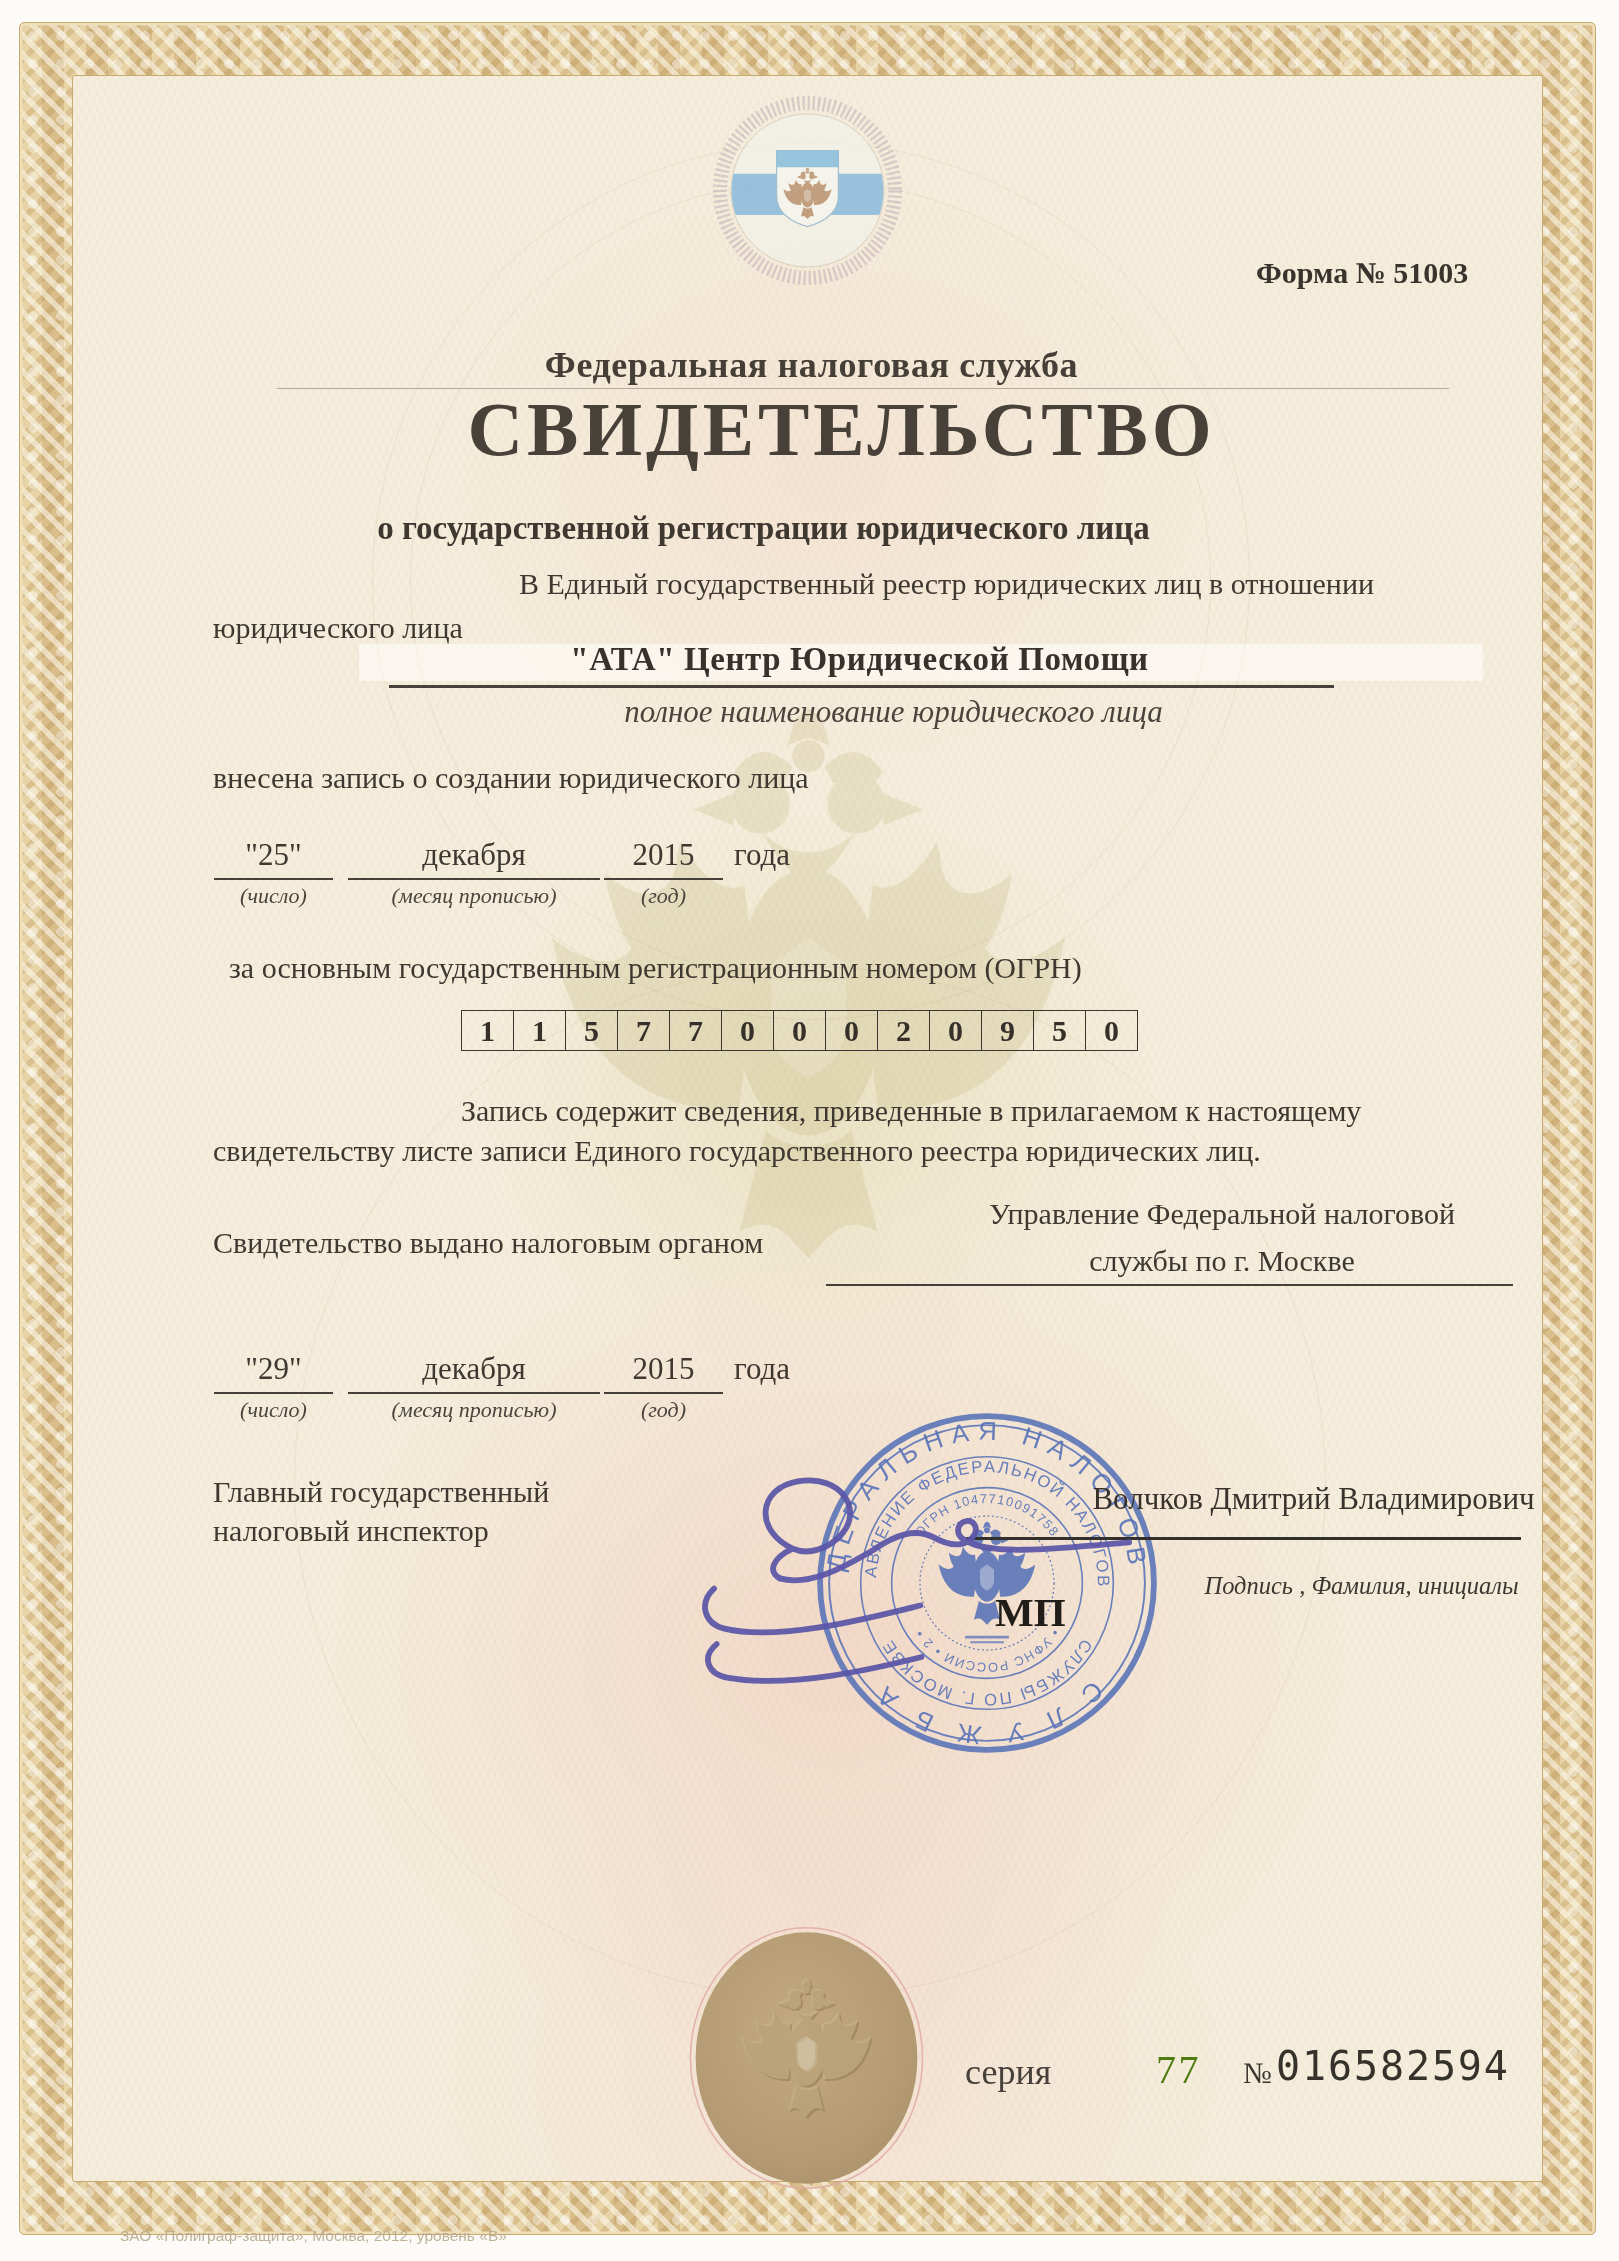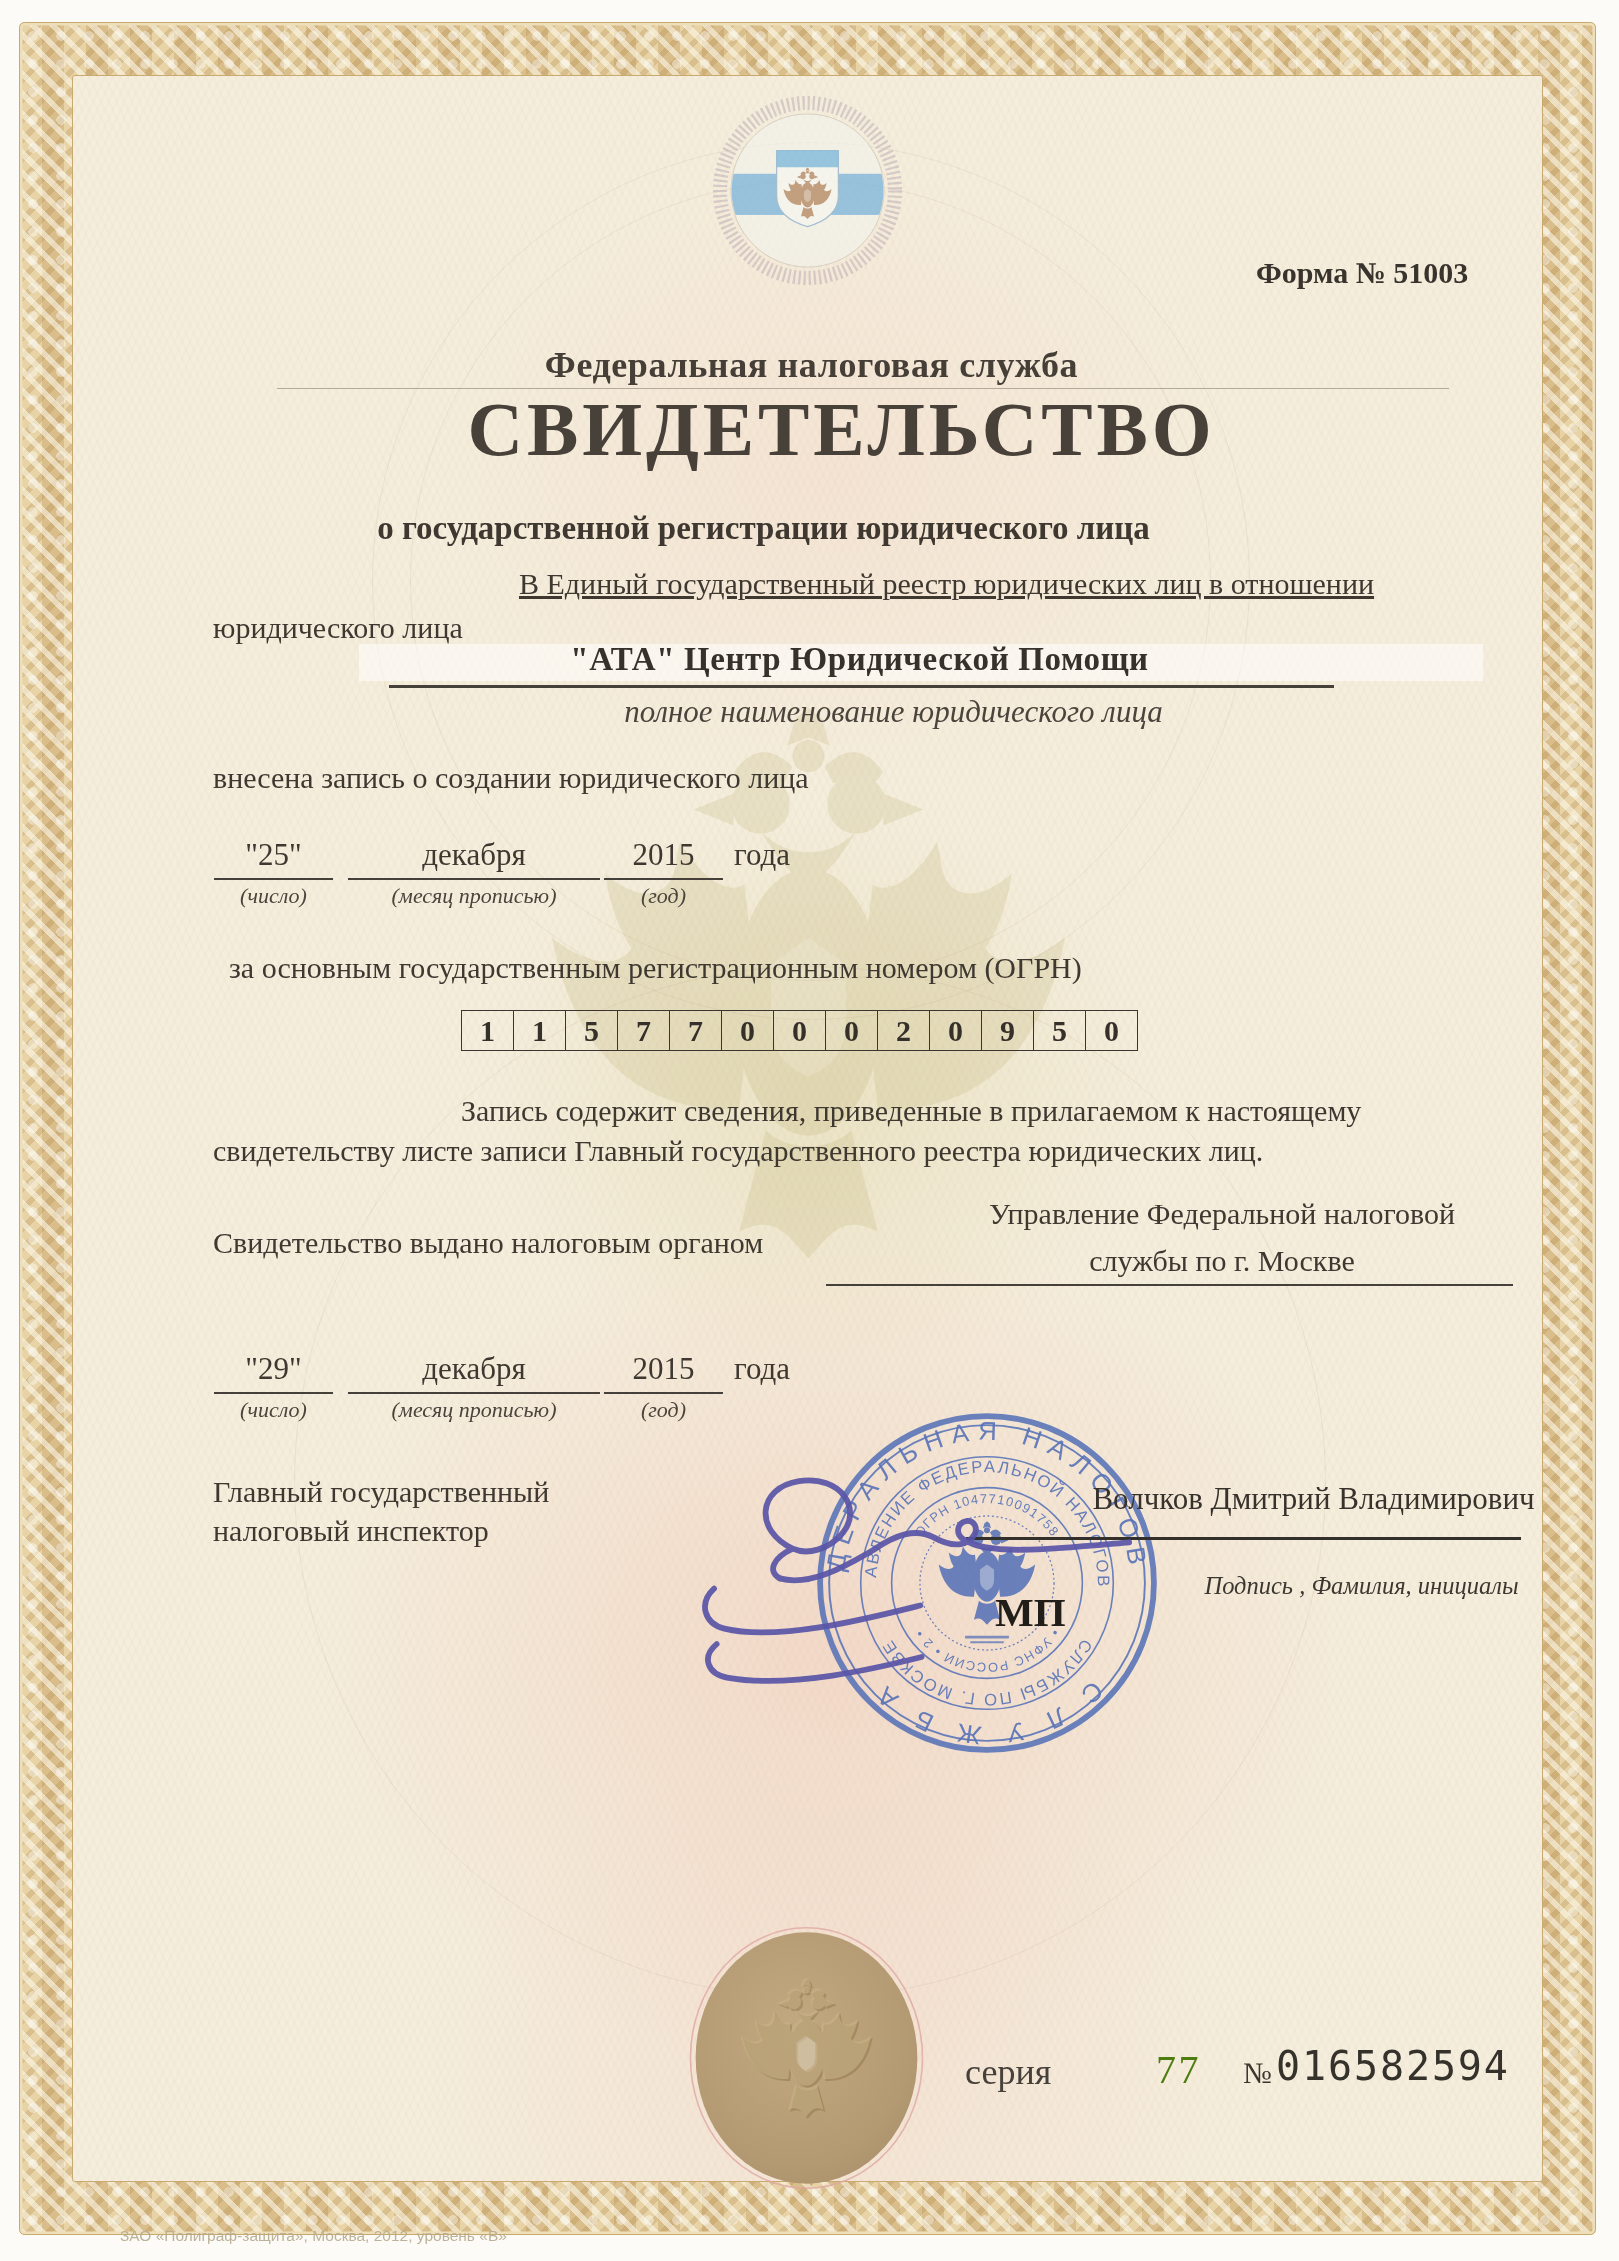--- a/index.html
+++ b/index.html
@@ -95,21 +95,21 @@
     <path d="M-48 -62 h96 v26 h-96 z" fill="#6fb2dc" opacity=".9"></path>
     <use href="#eagle" x="-39" y="-36" width="78" height="86" style="color:#a9784e" opacity=".85"></use>
   </svg>
 
   <div class="t b" style="left:1256px;top:256px;font-size:30px;color:#38332d;">Форма  № 51003</div>
   <div class="t c" style="left:0;top:345px;width:1559px;font-size:36px;font-weight:600;color:#453f38;letter-spacing:0.6px;">Федеральная налоговая служба</div>
   <div class="abs" style="left:277px;top:388px;width:1172px;height:1.3px;background:#7c776a;opacity:.55;"></div>
   <div class="t c b" style="left:0;top:385px;width:1619px;font-size:77px;letter-spacing:3.9px;color:#48413a;">СВИДЕТЕЛЬСТВО</div>
   <div class="t c b" style="left:0;top:510px;width:1463px;font-size:33px;color:#3e3831;">о государственной регистрации юридического лица</div>
 
-  <div class="t" style="left:519px;top:567px;font-size:30px;text-decoration:underline;">В Единый государственный реестр юридических лиц в отношении</div>
+  <div class="t" style="left:519px;top:567px;font-size:30px;">В Единый государственный реестр юридических лиц в отношении</div>
   <div class="t" style="left:213px;top:611px;font-size:30px;">юридического лица</div>
 
   <div class="band" style="left:359px;top:644px;width:1124px;height:37px;"></div>
   <div class="t c b" style="left:193px;top:641px;width:1269px;font-size:33px;letter-spacing:0.6px;color:#36312b;">"АТА" Центр Юридической Помощи</div>
   <div class="rule" style="left:389px;top:685px;width:945px;height:2.6px;"></div>
   <div class="t c it" style="left:389px;top:694px;width:945px;font-size:31px;color:#4a443c;">полное наименование юридического лица</div>
 
   <div class="t" style="left:213px;top:761px;font-size:30px;">внесена запись о создании юридического лица</div>
 
   <div class="fgroup" style="left:214px;top:837px;width:119px;">
@@ -140,21 +140,21 @@
     <div class="ogrn-cell">0</div>
     <div class="ogrn-cell">0</div>
     <div class="ogrn-cell">2</div>
     <div class="ogrn-cell">0</div>
     <div class="ogrn-cell">9</div>
     <div class="ogrn-cell">5</div>
     <div class="ogrn-cell">0</div>
   </div>
 
   <div class="t" style="left:461px;top:1094px;font-size:30px;">Запись содержит сведения, приведенные в прилагаемом к настоящему</div>
-  <div class="t" style="left:213px;top:1134px;font-size:30px;">свидетельству листе записи Главный государственного реестра юридических лиц.</div>
+  <div class="t" style="left:213px;top:1134px;font-size:30px;">свидетельству листе записи Единого государственного реестра юридических лиц.</div>
 
   <div class="t c" style="left:900px;top:1197px;width:580px;font-size:30px;">Управление Федеральной налоговой</div>
   <div class="t" style="left:213px;top:1226px;font-size:30px;">Свидетельство выдано налоговым органом</div>
   <div class="t c" style="left:900px;top:1244px;width:580px;font-size:30px;">службы по г. Москве</div>
   <div class="rule" style="left:826px;top:1284px;width:687px;"></div>
 
   <div class="fgroup" style="left:214px;top:1351px;width:119px;">
     <div class="val">"29"</div>
     <div class="ln"></div>
     <div class="lb">(число)</div>

